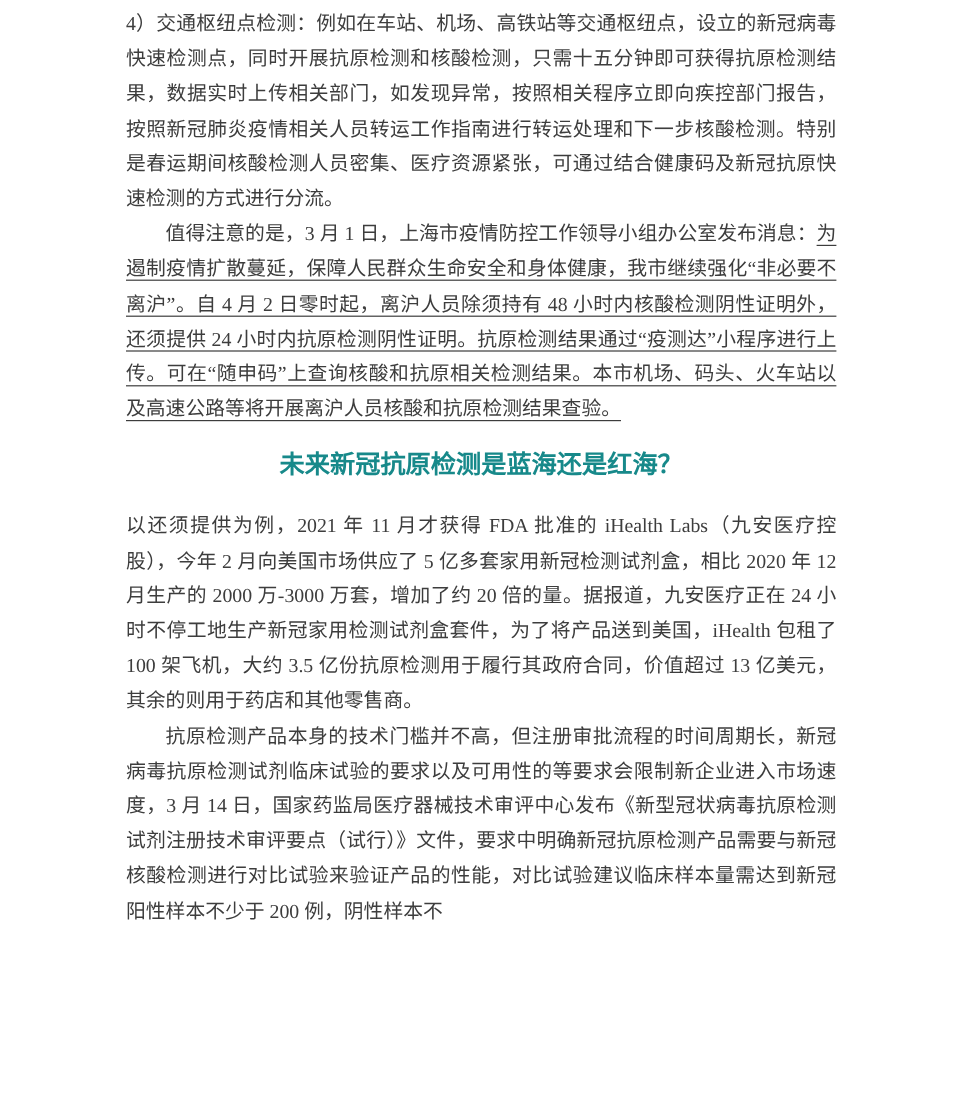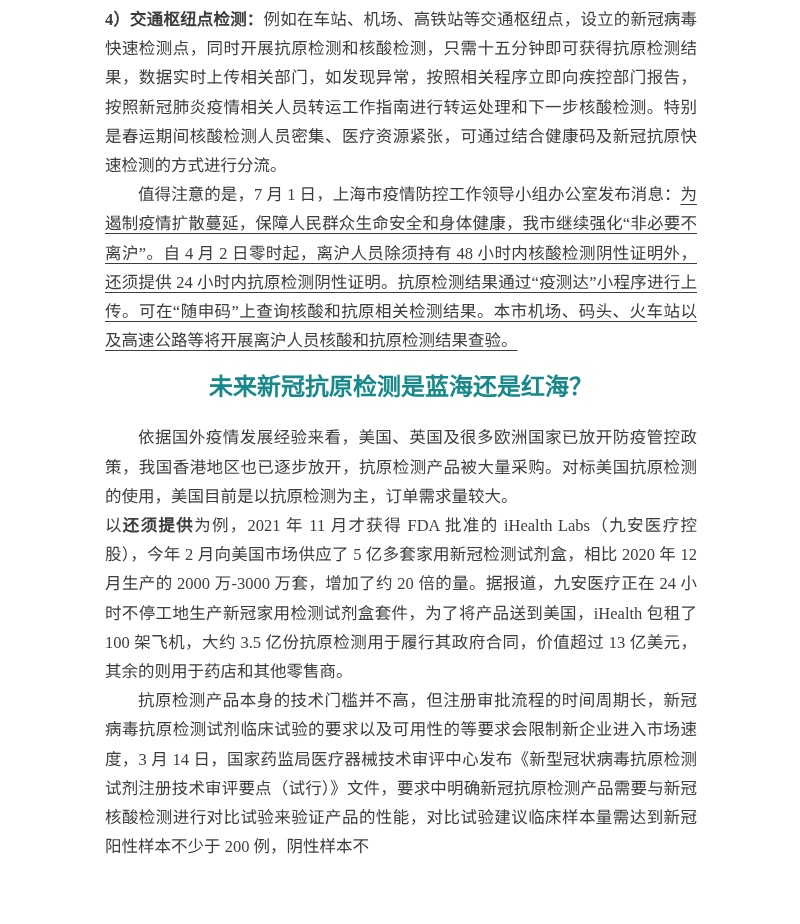--- a/index.html
+++ b/index.html
@@ -23,42 +23,41 @@
     text-align: justify;
   }
   .article p {
     margin: 0;
     padding: 0;
   }
   .article p.indent {
     text-indent: 2em;
   }
   .article .seg-bold {
-    font-weight: bold;
+    font-weight: normal;
   }
   .article .seg-underline {
     text-decoration: underline;
     text-underline-offset: 4px;
     text-decoration-thickness: 1px;
   }
   .article h2.section-heading {
     margin: 17px 0 21px 0;
-    font-size: 24px;
+    font-size: 21px;
     line-height: 30px;
     font-weight: bold;
     text-align: center;
     text-indent: 0;
     color: #17898a;
   }
 </style>
 </head>
 <body>
 
 <div class="page" style="background: rgb(255, 255, 255); color: rgb(61, 61, 61);">
   <article class="article">
       <p class=""><span class="seg-bold">4）交通枢纽点检测：</span><span class="">例如在车站、机场、高铁站等交通枢纽点，设立的新冠病毒快速检测点，同时开展抗原检测和核酸检测，只需十五分钟即可获得抗原检测结果，数据实时上传相关部门，如发现异常，按照相关程序立即向疾控部门报告，按照新冠肺炎疫情相关人员转运工作指南进行转运处理和下一步核酸检测。特别是春运期间核酸检测人员密集、医疗资源紧张，可通过结合健康码及新冠抗原快速检测的方式进行分流。</span></p>
-      <p class="indent"><span class="">值得注意的是，7 月 1 日，上海市疫情防控工作领导小组办公室发布消息：</span><span class="seg-underline">为遏制疫情扩散蔓延，保障人民群众生命安全和身体健康，我市继续强化“非必要不离沪”。自 4 月 2 日零时起，离沪人员除须持有 48 小时内核酸检测阴性证明外，还须提供 24 小时内抗原检测阴性证明。抗原检测结果通过“疫测达”小程序进行上传。可在“随申码”上查询核酸和抗原相关检测结果。本市机场、码头、火车站以及高速公路等将开展离沪人员核酸和抗原检测结果查验。</span></p>
+      <p class="indent"><span class="">值得注意的是，3 月 1 日，上海市疫情防控工作领导小组办公室发布消息：</span><span class="seg-underline">为遏制疫情扩散蔓延，保障人民群众生命安全和身体健康，我市继续强化“非必要不离沪”。自 4 月 2 日零时起，离沪人员除须持有 48 小时内核酸检测阴性证明外，还须提供 24 小时内抗原检测阴性证明。抗原检测结果通过“疫测达”小程序进行上传。可在“随申码”上查询核酸和抗原相关检测结果。本市机场、码头、火车站以及高速公路等将开展离沪人员核酸和抗原检测结果查验。</span></p>
       <h2 class="section-heading" style="color: rgb(23, 137, 138);">未来新冠抗原检测是蓝海还是红海？</h2>
-      <p class="indent"><span class="">依据国外疫情发展经验来看，美国、英国及很多欧洲国家已放开防疫管控政策，我国香港地区也已逐步放开，抗原检测产品被大量采购。对标美国抗原检测的使用，美国目前是以抗原检测为主，订单需求量较大。</span></p>
       <p class=""><span class="">以</span><span class="seg-bold">还须提供</span><span class="">为例，2021 年 11 月才获得 FDA 批准的 iHealth Labs（九安医疗控股），今年 2 月向美国市场供应了 5 亿多套家用新冠检测试剂盒，相比 2020 年 12 月生产的 2000 万-3000 万套，增加了约 20 倍的量。据报道，九安医疗正在 24 小时不停工地生产新冠家用检测试剂盒套件，为了将产品送到美国，iHealth 包租了 100 架飞机，大约 3.5 亿份抗原检测用于履行其政府合同，价值超过 13 亿美元，其余的则用于药店和其他零售商。</span></p>
       <p class="indent"><span class="">抗原检测产品本身的技术门槛并不高，但注册审批流程的时间周期长，新冠病毒抗原检测试剂临床试验的要求以及可用性的等要求会限制新企业进入市场速度，3 月 14 日，国家药监局医疗器械技术审评中心发布《新型冠状病毒抗原检测试剂注册技术审评要点（试行）》文件，要求中明确新冠抗原检测产品需要与新冠核酸检测进行对比试验来验证产品的性能，对比试验建议临床样本量需达到新冠阳性样本不少于 200 例，阴性样本不</span></p>
     </article>
 </div>
 
 </body></html>

